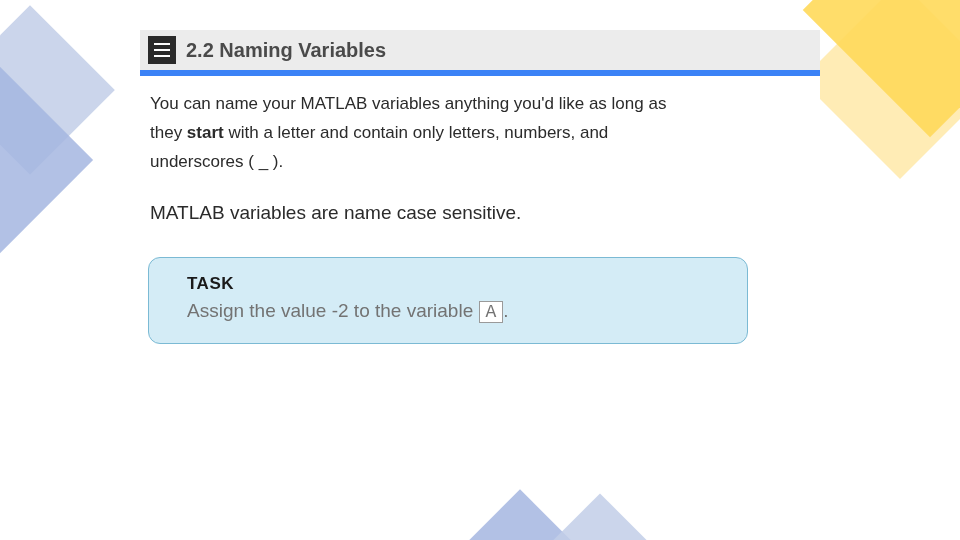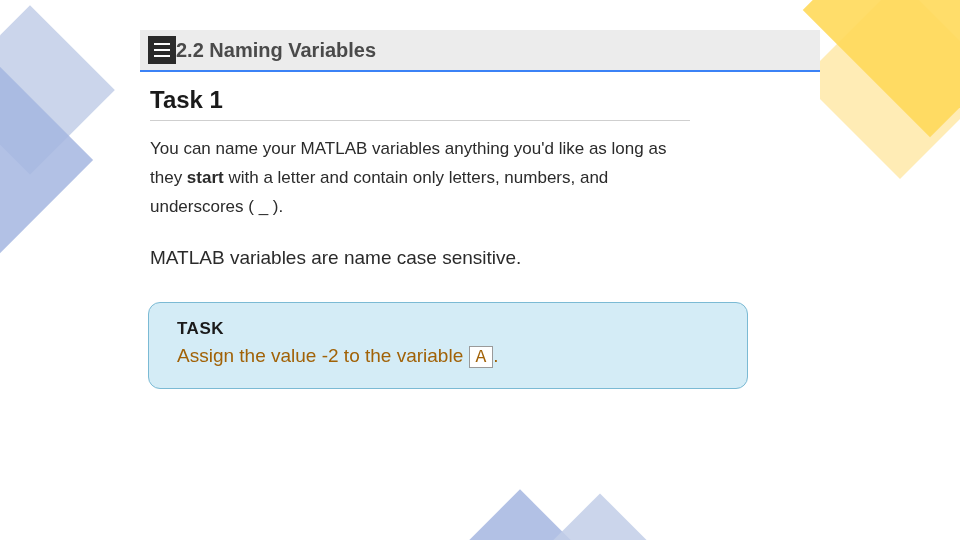--- a/index.html
+++ b/index.html
@@ -55,23 +55,23 @@
     position: absolute;
     top: 30px;
     left: 140px;
     width: 680px;
     background: #ffffff;
   }
   .section-header {
     display: flex;
     align-items: center;
     background: #ececec;
-    border-bottom: 2px solid #3b82f6;
+    border-bottom: 6px solid #3b82f6;
     padding: 6px 8px;
-    gap: 0;
+    gap: 10px;
     text-align: right;
   }
   .menu-icon {
     width: 28px;
     height: 28px;
     background: #2b2b2b;
     display: flex;
     flex-direction: column;
     justify-content: center;
     align-items: center;
@@ -111,34 +111,34 @@
   .subtext {
     font-size: 19px;
     color: #2b2b2b;
     line-height: 1.7;
     margin-bottom: 28px;
   }
   .task-box {
     background: #d4ecf6;
     border: 1px solid #7bbad4;
     border-radius: 12px;
-    padding: 16px 22px 20px 28px;
+    padding: 16px 22px 20px 38px;
     width: 600px;
     margin-left: -2px;
   }
   .task-label {
     font-size: 17px;
     font-weight: bold;
     letter-spacing: 0.5px;
     color: #1a1a1a;
     margin-bottom: 6px;
   }
   .task-instruction {
     font-size: 19px;
-    color: #a16207;
+    color: #737373;
   }
   .code-var {
     display: inline-block;
     background: #ffffff;
     border: 1px solid #9a9a9a;
     font-family: "Courier New", monospace;
     padding: 0 6px;
     font-size: 18px;
   }
 </style>
@@ -156,21 +156,20 @@
   <div class="section-header">
     <div class="menu-icon">
       <span></span>
         <span></span>
         <span></span>
     </div>
     <div class="section-title">2.2 Naming Variables</div>
   </div>
 
   <div class="content">
-    <div class="task-heading">Task 1</div>
 
     <p class="body-text">
       <span>You can name your MATLAB variables anything you'd like as long as they </span><span class="bold">start</span><span> with a letter and contain only letters, numbers, and underscores ( _ ).</span>
     </p>
 
     <p class="subtext">MATLAB variables are name case sensitive.</p>
 
     <div class="task-box">
       <div class="task-label">TASK</div>
       <div class="task-instruction">

